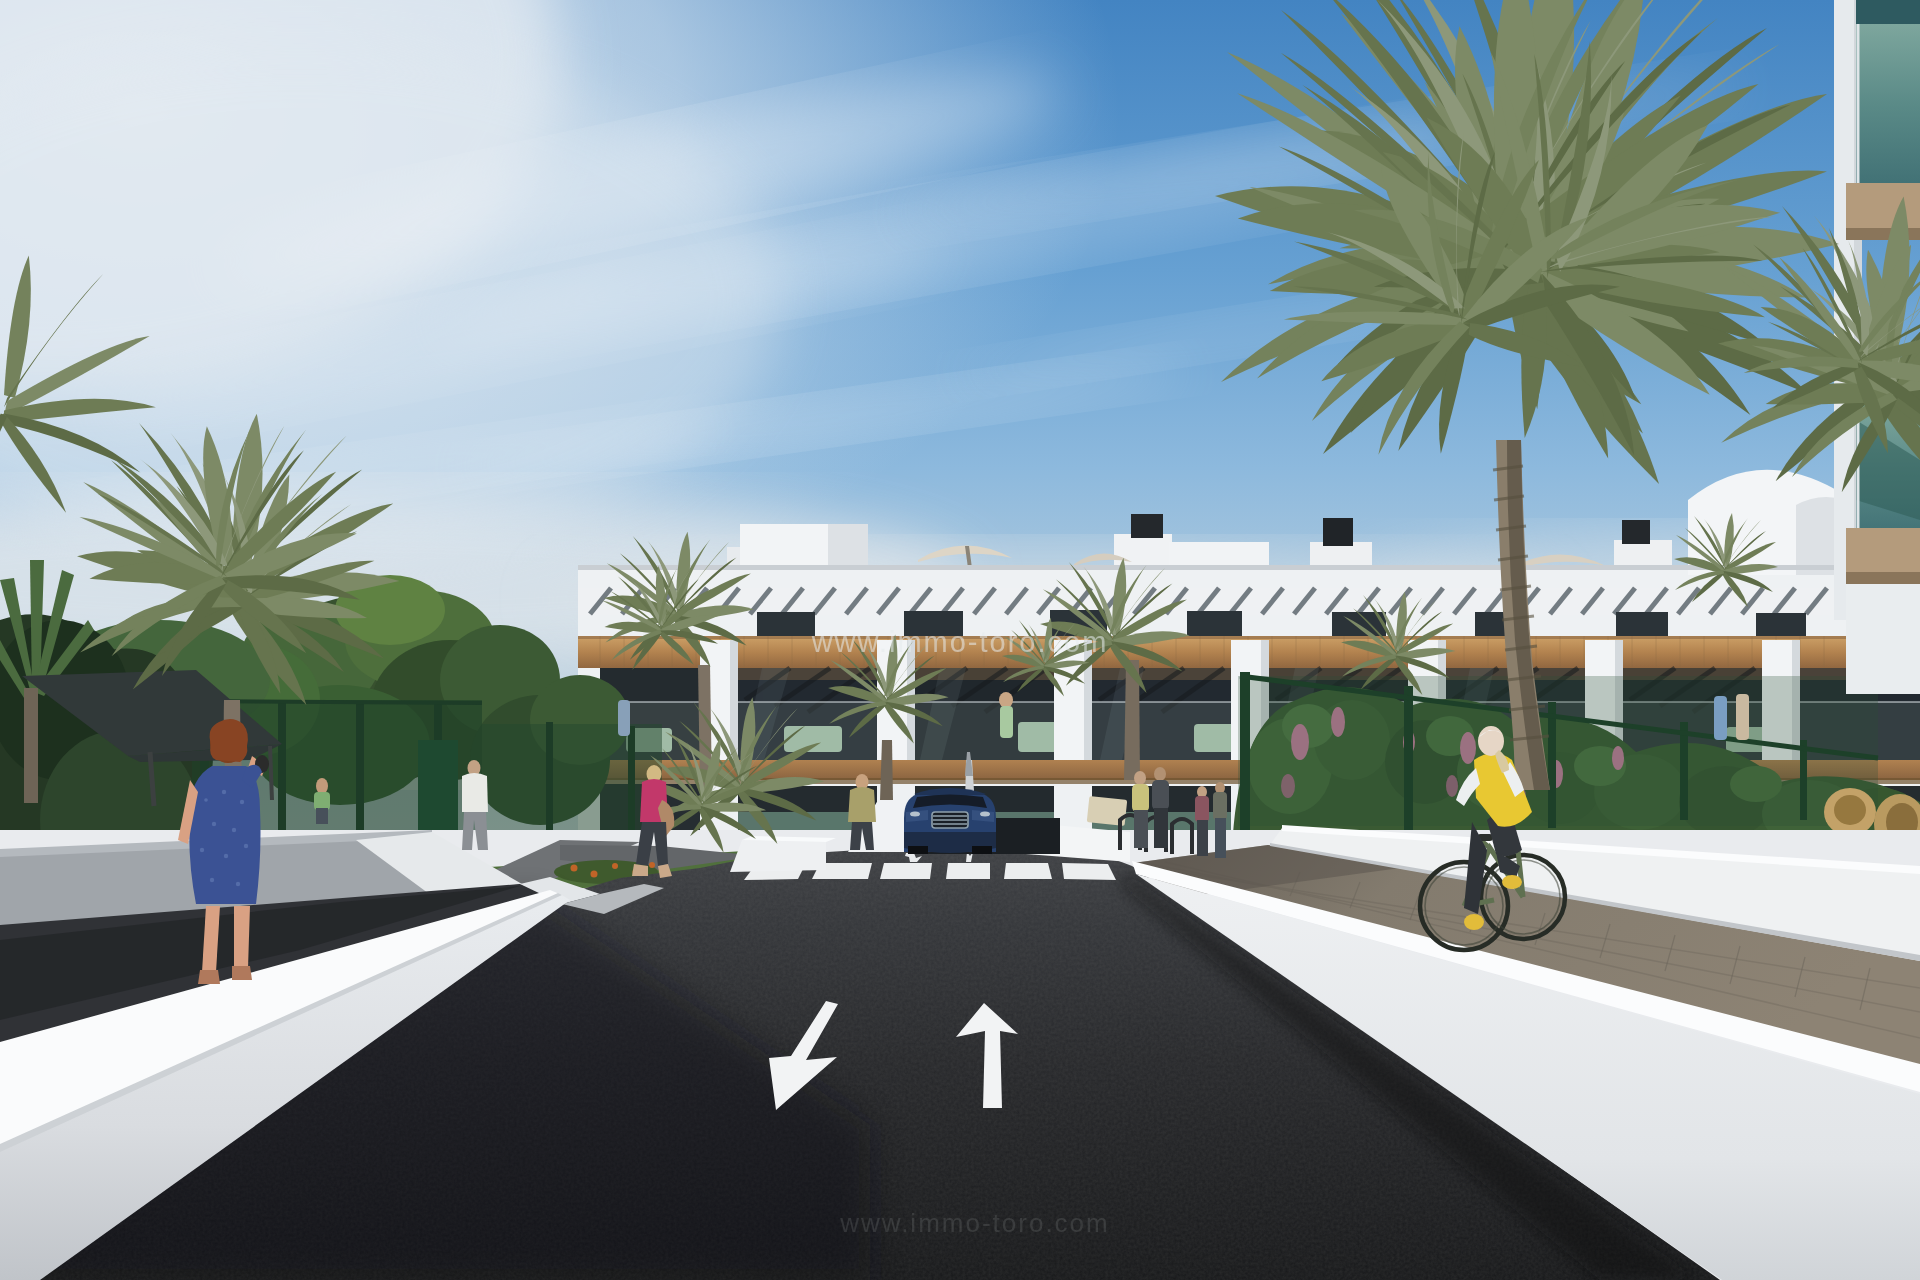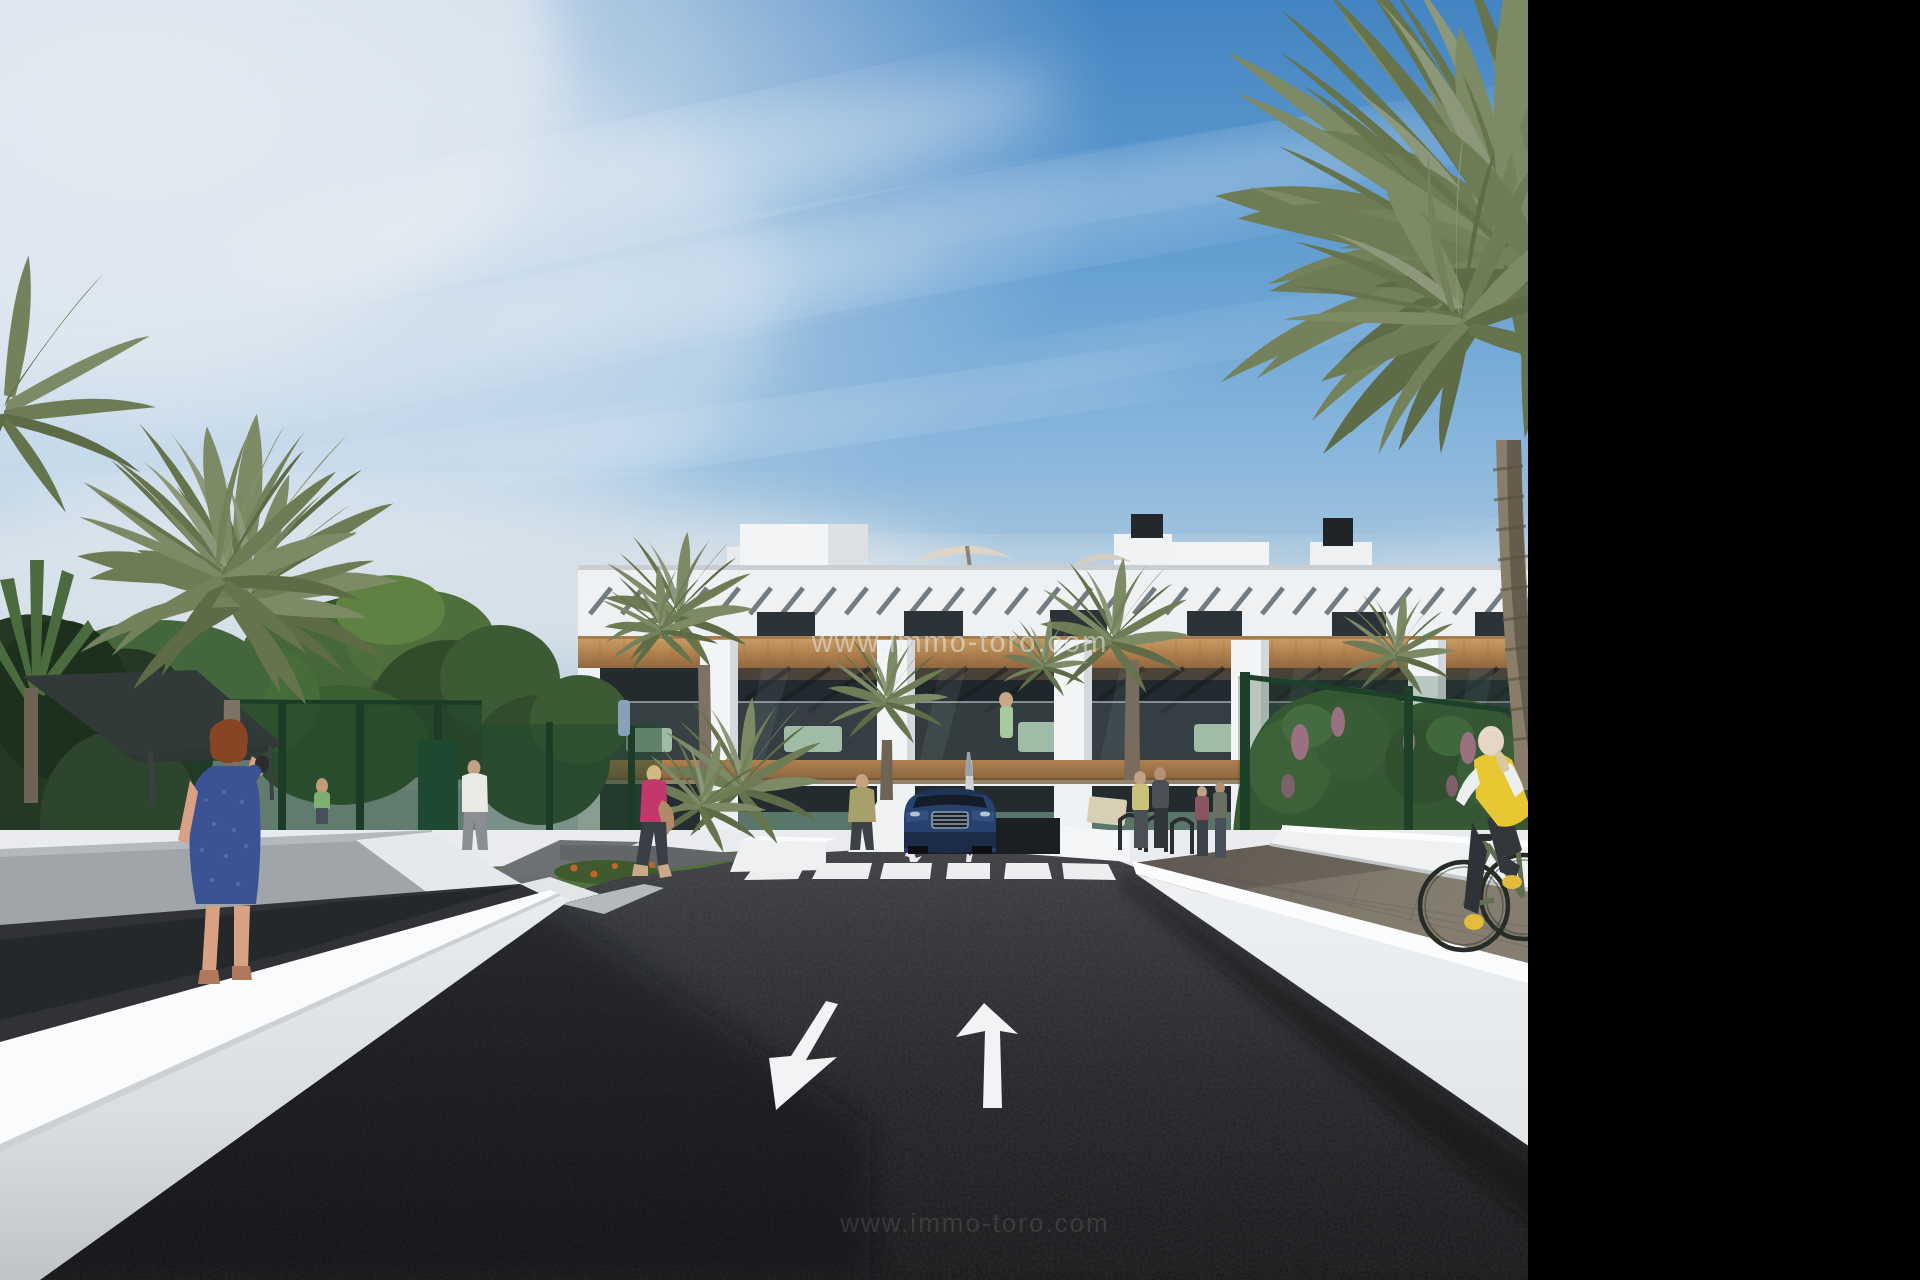--- a/index.html
+++ b/index.html
@@ -1,16 +1,16 @@
 <!DOCTYPE html>
 <html><head>
 <meta charset="utf-8">
 <style>
 html,body{margin:0;padding:0;background:#000;}
-#scene{width:1528px;height:1280px;overflow:hidden;position:relative;font-family:"Liberation Sans", sans-serif;}
+#scene{width:1920px;height:1280px;overflow:hidden;position:relative;font-family:"Liberation Sans", sans-serif;}
 svg{display:block;}
 </style>
 </head>
 <body>
 <div id="scene">
 <svg width="1920" height="1280" viewBox="0 0 1920 1280" xmlns="http://www.w3.org/2000/svg">
 <defs>
 <linearGradient id="skyg" x1="0" y1="0" x2="0" y2="1">
  <stop offset="0" stop-color="#4384c2"></stop>
  <stop offset="0.30" stop-color="#66a0d2"></stop>

